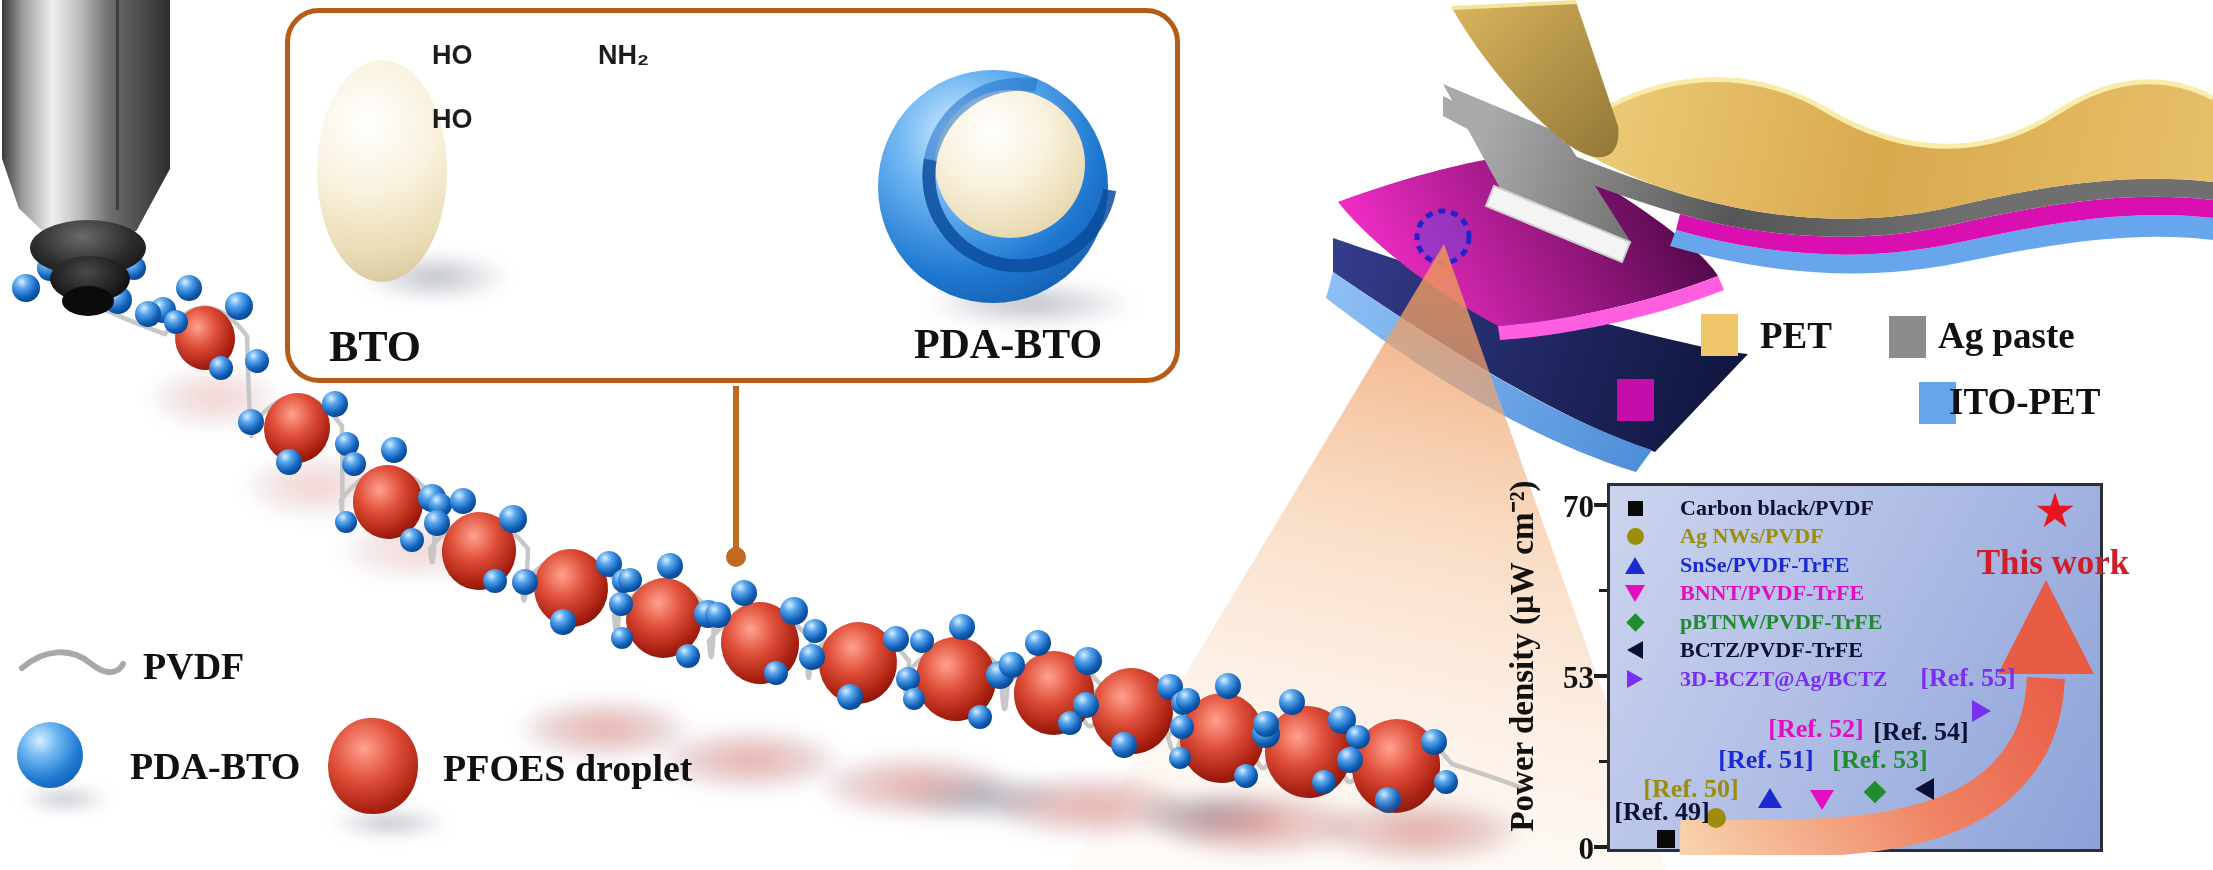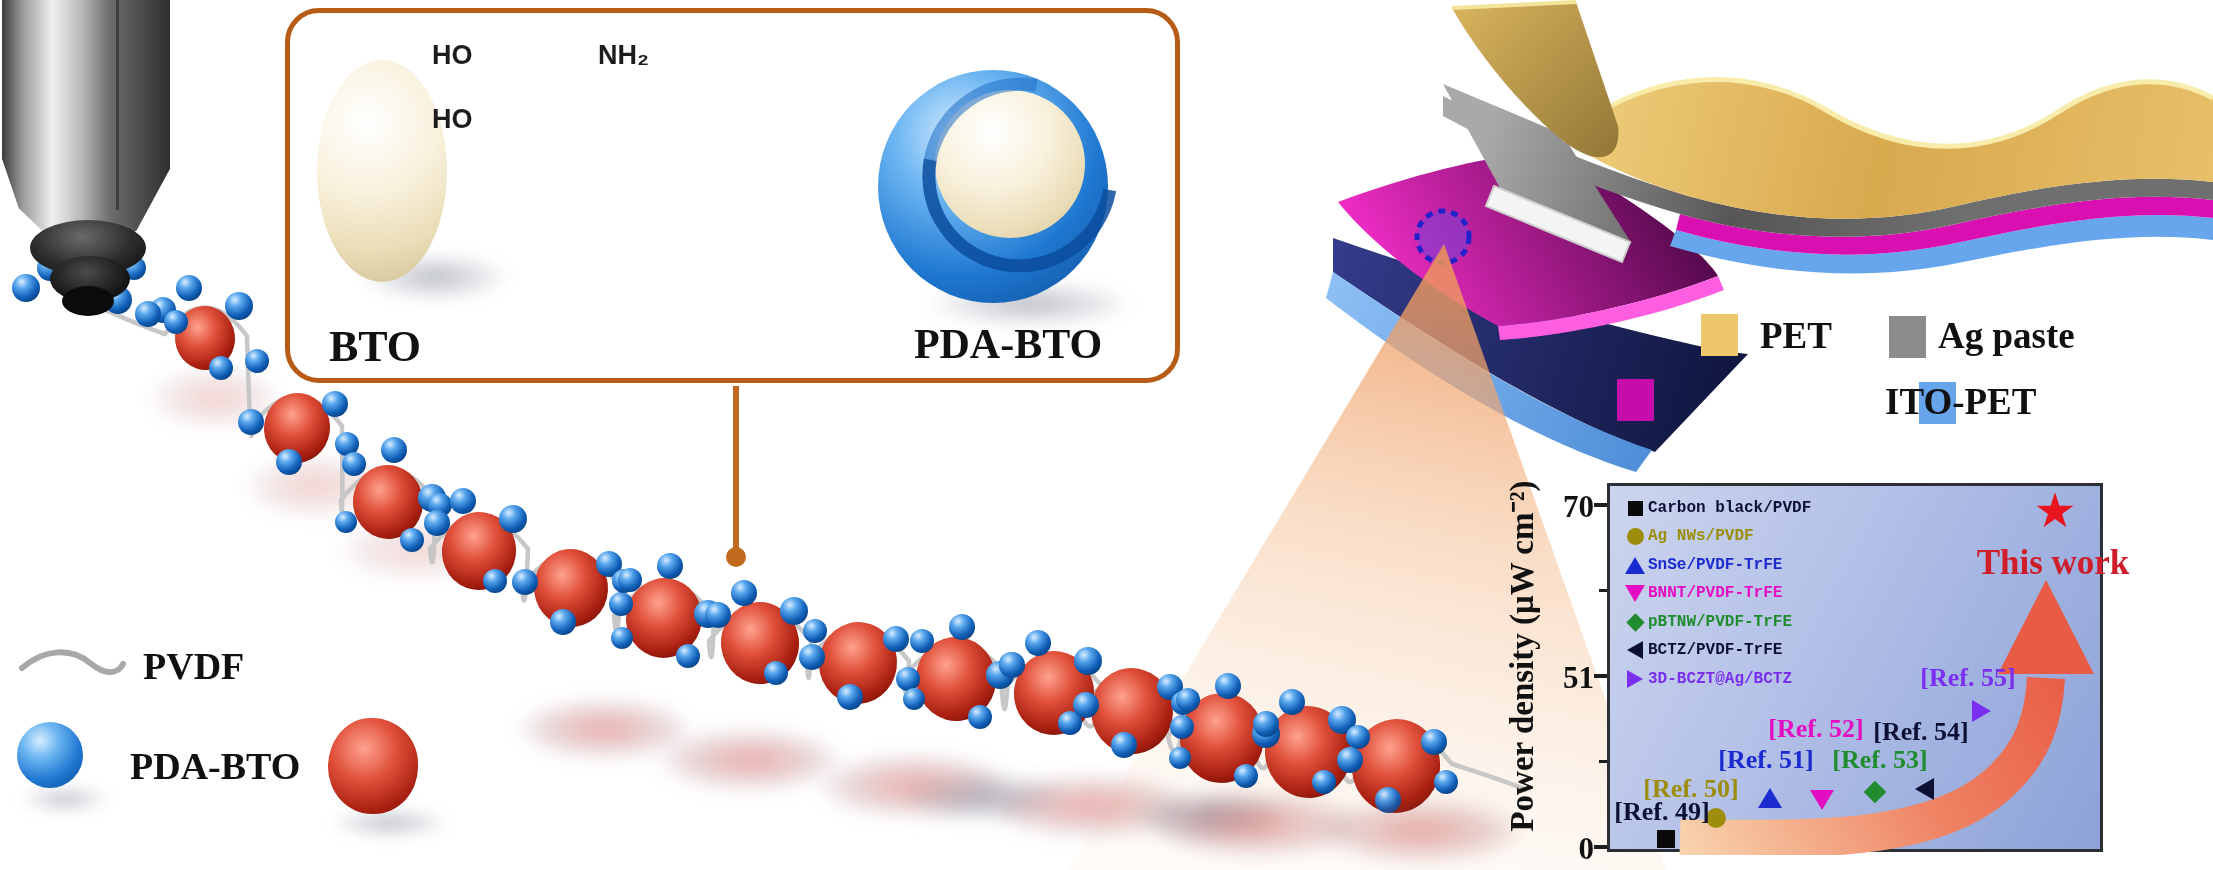--- a/index.html
+++ b/index.html
@@ -31,21 +31,21 @@
   
   #inset-box{left:285px;top:8px;width:895px;height:375px;box-sizing:border-box;
     border:5px solid #b65c17;border-radius:34px;background:#fff;}
   
   #plot{left:1607px;top:483px;width:496px;height:369px;box-sizing:border-box;
     border:3px solid #2e2e36;background:linear-gradient(118deg,#ccd5ee 0%,#b3c0e7 42%,#8ca2d8 100%);}
   .tickLbl{font-size:31px;width:46px;text-align:right;}
   .tick{background:#1d1d1d;height:4px;}
   .leg-row{position:absolute;left:12px;height:24px;display:flex;align-items:center;}
   .leg-mk{width:26px;display:flex;justify-content:center;}
-  .leg-tx{font-size:16px;font-weight:bold;white-space:nowrap;font-family:Liberation Mono, monospace;}
+  .leg-tx{font-size:22px;font-weight:bold;white-space:nowrap;font-family:Liberation Serif, serif;margin-left:32px;}
   .refLbl{position:absolute;font-size:26px;font-weight:bold;white-space:nowrap;transform:translate(-50%,-50%);}
   
   .mk-sq{width:15px;height:15px;background:#0a0a0a;}
   .mk-ci{width:17px;height:17px;border-radius:50%;background:#9c8d0a;}
   .mk-up{width:0;height:0;border-left:10px solid transparent;border-right:10px solid transparent;border-bottom:17px solid #1b2bd0;}
   .mk-dn{width:0;height:0;border-left:10px solid transparent;border-right:10px solid transparent;border-top:17px solid #e30ec2;}
   .mk-di{width:13px;height:13px;background:#1f8c2f;transform:rotate(45deg);}
   .mk-lf{width:0;height:0;border-top:9px solid transparent;border-bottom:9px solid transparent;border-right:16px solid #0d1033;}
   .mk-rt{width:0;height:0;border-top:9px solid transparent;border-bottom:9px solid transparent;border-left:16px solid #7a2ff0;}
   .pt{position:absolute;}
@@ -279,32 +279,33 @@
   <span class="abs sanB" style="left:598px;top:40px;font-size:27px;z-index:9;">NH₂</span>
   <span class="abs serB ctr nowrap" style="left:375px;top:346px;font-size:44px;z-index:9;">BTO</span>
   <span class="abs serB ctr nowrap" style="left:1008px;top:344px;font-size:42px;z-index:9;">PDA-BTO</span>
 
   <span class="abs serB nowrap" style="left:143px;top:644px;font-size:38px;z-index:5;">PVDF</span>
   <div class="abs ballBlue" style="left:17px;top:722px;width:66px;height:66px;z-index:5;"></div>
   <div class="abs blobG" style="left:20px;top:786px;width:90px;height:26px;z-index:4;"></div>
   <span class="abs serB nowrap" style="left:130px;top:744px;font-size:38px;z-index:5;">PDA-BTO</span>
   <div class="abs ballRed" style="left:328px;top:718px;width:90px;height:96px;z-index:5;"></div>
   <div class="abs blobG" style="left:330px;top:808px;width:120px;height:30px;z-index:4;"></div>
+  <span class="abs serB nowrap" style="left:443px;top:746px;font-size:38px;z-index:5;">PFOES droplet</span>
 
   <div class="abs dleg-sw" style="left:1701px;top:314px;background:#EFC66A;z-index:5;"></div>
   <span class="abs serB nowrap dleg-tx" style="left:1760px;top:314px;z-index:5;">PET</span>
   <div class="abs dleg-sw" style="left:1889px;top:316px;background:#8C8C8C;z-index:5;"></div>
   <span class="abs serB nowrap dleg-tx" style="left:1938px;top:314px;z-index:5;">Ag paste</span>
   <div class="abs dleg-sw" style="left:1617px;top:379px;background:#C50DA9;z-index:5;"></div>
   <div class="abs dleg-sw" style="left:1919px;top:382px;background:#66A5EC;z-index:5;"></div>
-  <span class="abs serB nowrap dleg-tx" style="left:1885px;top:380px;z-index:5;">ITO-PET</span>
+  <span class="abs serB nowrap dleg-tx" style="left:1949px;top:380px;z-index:5;">ITO-PET</span>
 
   <div class="abs serB ctr nowrap" style="left:1520px;top:656px;font-size:33px;transform:translate(-50%,-50%) rotate(-90deg);z-index:6;">Power density (μW cm⁻²)</div>
   <span class="abs serB tickLbl" style="left:1548px;top:489px;z-index:6;">70</span>
-  <span class="abs serB tickLbl" style="left:1548px;top:660px;z-index:6;">51</span>
+  <span class="abs serB tickLbl" style="left:1548px;top:660px;z-index:6;">53</span>
   <span class="abs serB tickLbl" style="left:1548px;top:831px;z-index:6;">0</span>
   <div class="abs tick" style="left:1594px;top:503px;width:13px;z-index:6;"></div>
   <div class="abs tick" style="left:1594px;top:674px;width:13px;z-index:6;"></div>
   <div class="abs tick" style="left:1594px;top:845px;width:13px;z-index:6;"></div>
   <div class="abs tick" style="left:1599px;top:589px;width:8px;height:3px;z-index:6;"></div>
   <div class="abs tick" style="left:1599px;top:760px;width:8px;height:3px;z-index:6;"></div>
 
   <div id="plot" class="abs" style="z-index:6;">
 
     <svg width="496" height="369" viewBox="0 0 496 369" style="position:absolute;left:0;top:0;">

